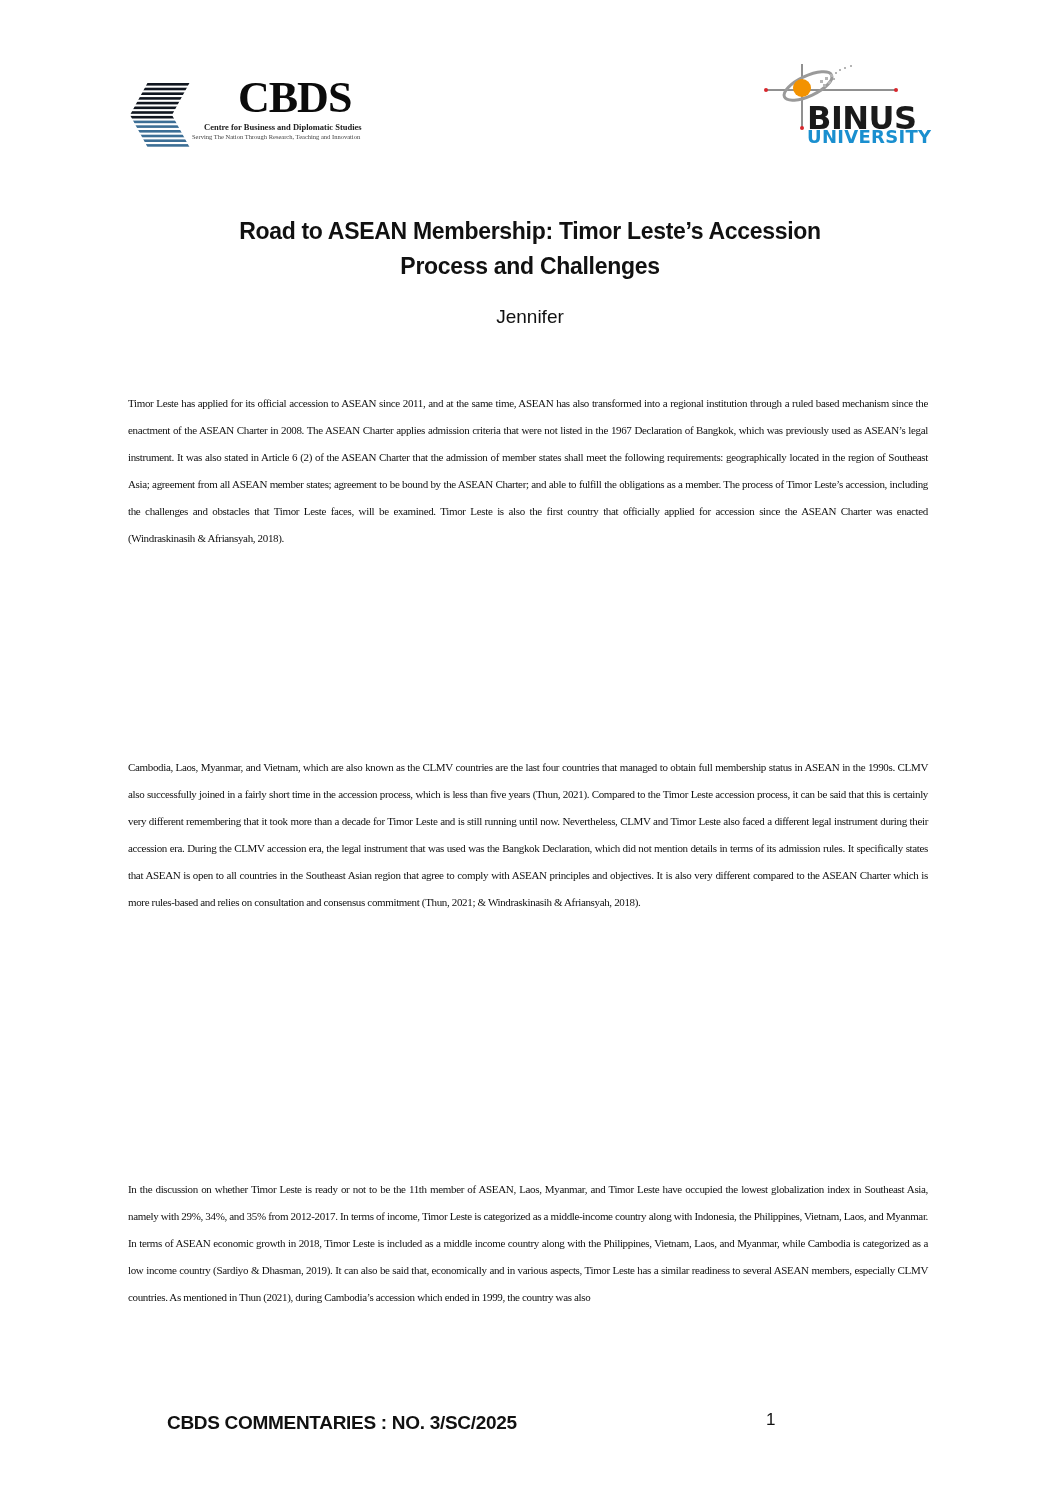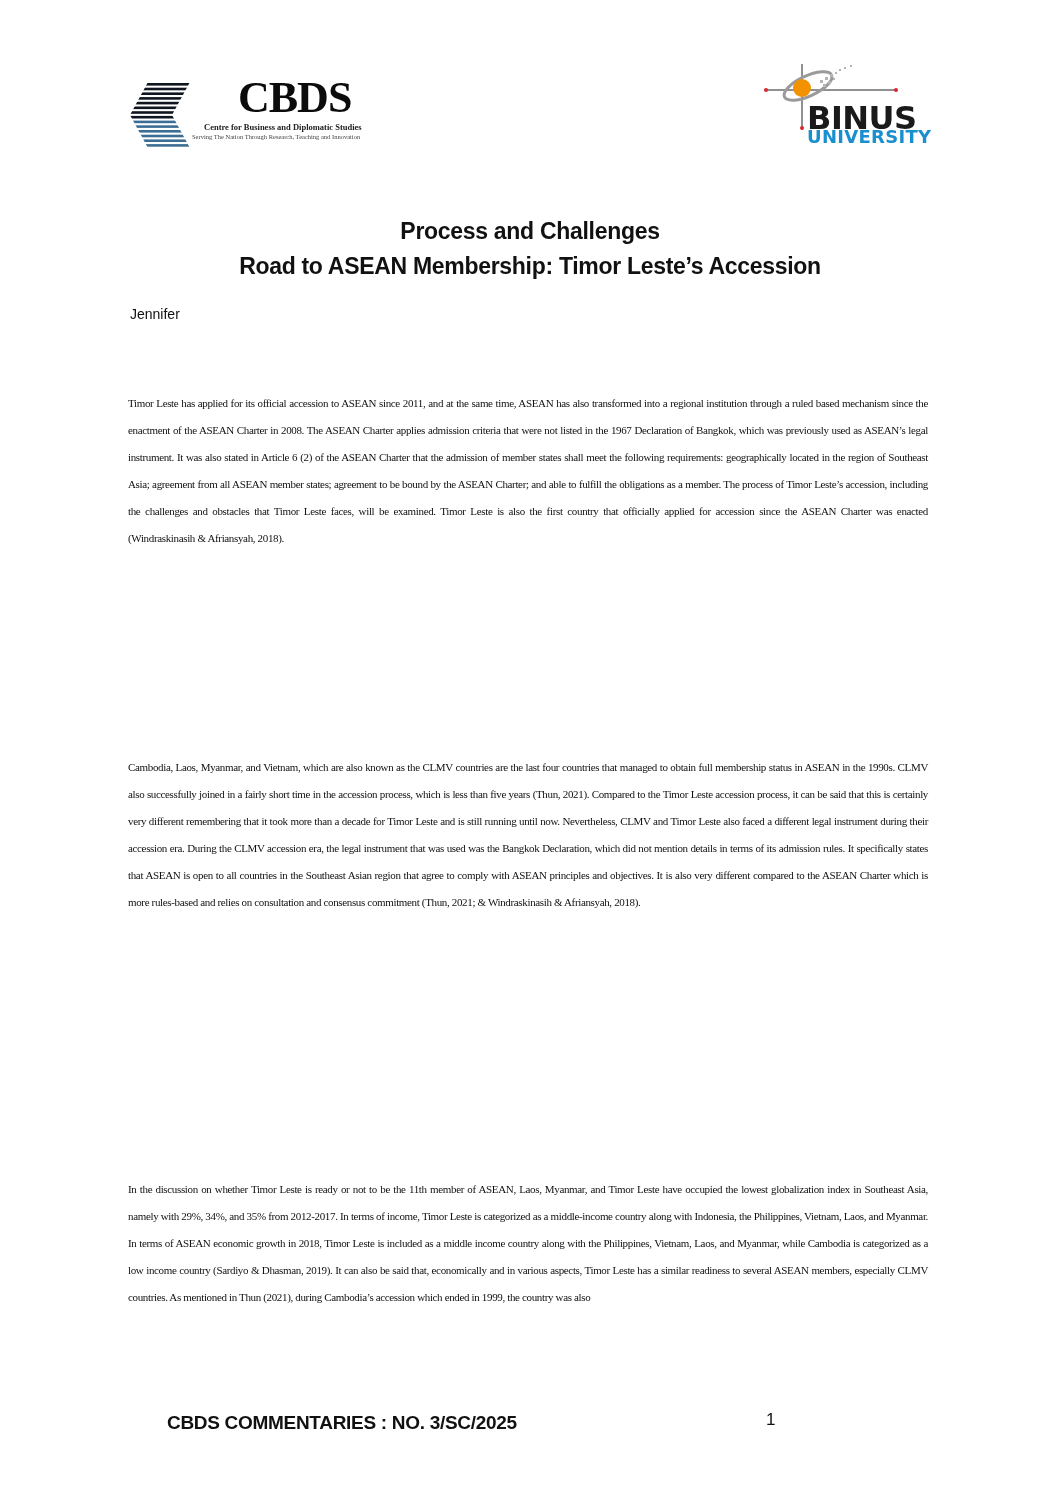--- a/index.html
+++ b/index.html
@@ -22,22 +22,22 @@
   .binus-mark { position: absolute; left: 0; top: 0; width: 150px; height: 70px; }
   .binus-word { position: absolute; left: 49px; top: 40px; font-family: "DejaVu Sans", sans-serif;
                 font-weight: bold; font-size: 32px; color: #1a1a1a; letter-spacing: -0.5px; line-height: 1; }
   .binus-univ { position: absolute; left: 49px; top: 66px; font-family: "DejaVu Sans", sans-serif;
                 font-weight: bold; font-size: 18px; color: #1a8fcf; letter-spacing: 0.3px; line-height: 1; }
 
   
   .title { position: absolute; left: 130px; width: 800px; top: 214px; text-align: center;
            font-family: "Liberation Sans Narrow", "Liberation Sans", sans-serif;
            font-weight: bold; font-size: 23px; line-height: 35px; color: #111; letter-spacing: -0.3px; }
-  .author { position: absolute; left: 130px; width: 800px; top: 306px; 
-            font-size: 14px; color: #111; }
+  .author { position: absolute; left: 130px; width: 800px; top: 306px; text-align: center;
+            font-size: 19px; color: #111; }
 
   
   .para { position: absolute; left: 128px; width: 800px; font-size: 11px; line-height: 27px;
           text-align: justify; color: #111; letter-spacing: -0.35px; word-spacing: 0px; font-family: Liberation Serif, serif; }
   .p1 { top: 390px; }
   .heading { position: absolute; left: 130px; top: 727px; font-weight: bold; font-size: 16.5px;
              color: #111; letter-spacing: -0.3px; }
   .p2 { top: 754px; }
   .p3 { top: 1176px; }
 
@@ -103,22 +103,22 @@
           <rect x="81" y="7" width="2" height="2"></rect>
         <rect x="86" y="5" width="2" height="2"></rect>
           <rect x="92" y="3" width="2" height="2"></rect>
       </g>
     </svg>
     <div class="binus-word">BINUS</div>
     <div class="binus-univ">UNIVERSITY</div>
   </div>
 
   <div class="title">
+    <div>Road to ASEAN Membership: Timor Leste’s Accession</div>
     <div>Process and Challenges</div>
-    <div>Road to ASEAN Membership: Timor Leste’s Accession</div>
   </div>
   <div class="author">Jennifer</div>
 
   <div class="para p1">Timor Leste has applied for its official accession to ASEAN since 2011, and at the same time,  ASEAN has also transformed into a regional institution through a ruled based mechanism since the enactment of the ASEAN Charter in 2008. The ASEAN Charter applies  admission criteria that were not listed in the 1967 Declaration of Bangkok, which was previously used as ASEAN’s legal instrument. It was also stated in Article 6 (2) of the ASEAN Charter that the admission of member states shall meet the following requirements: geographically located in the region of Southeast Asia; agreement from all ASEAN member states; agreement to be bound by the ASEAN Charter; and able to fulfill the obligations as a member. The process of Timor Leste’s accession, including the challenges and obstacles that Timor Leste faces, will be examined. Timor Leste is also the first country that officially applied for accession since the ASEAN Charter was enacted (Windraskinasih &amp; Afriansyah, 2018).</div>
   <div class="para p2">Cambodia, Laos, Myanmar, and Vietnam, which are also known as the CLMV countries are the last four countries that managed to obtain full membership status in ASEAN in the 1990s. CLMV also successfully joined in a fairly short time in the accession process, which is less than five years (Thun, 2021). Compared to the Timor Leste accession process, it can be said that this is certainly very different remembering that it took more than a decade for Timor Leste and is still running until now. Nevertheless, CLMV and Timor Leste also faced a different legal instrument during their accession era. During the CLMV accession era, the legal instrument that was used was the Bangkok Declaration, which did not mention details in terms of its admission rules. It specifically states that ASEAN is open to all countries in the Southeast Asian region that agree to comply with ASEAN principles and objectives. It is also very different compared to the ASEAN Charter which is more rules-based and relies on consultation and consensus commitment (Thun, 2021; &amp; Windraskinasih &amp; Afriansyah, 2018).</div>
   <div class="para p3">In the discussion on whether Timor Leste is ready or not to be the 11th member of ASEAN, Laos, Myanmar, and Timor Leste have occupied the lowest globalization index in Southeast Asia, namely with 29%, 34%, and 35% from 2012-2017. In terms of income, Timor Leste is categorized as a middle-income country along with Indonesia, the Philippines, Vietnam, Laos, and Myanmar. In terms of ASEAN economic growth in 2018, Timor Leste is included as a middle income country along with the Philippines, Vietnam, Laos, and Myanmar, while Cambodia is categorized as a low income country (Sardiyo &amp; Dhasman, 2019). It can also be said that, economically and in various aspects, Timor Leste has a similar readiness to several ASEAN members, especially CLMV countries. As mentioned in Thun (2021), during Cambodia’s accession which ended in 1999, the country was also</div>
 
   <div class="footer-left">CBDS COMMENTARIES : NO. 3/SC/2025</div>
   <div class="footer-right">1</div>
 </div>

